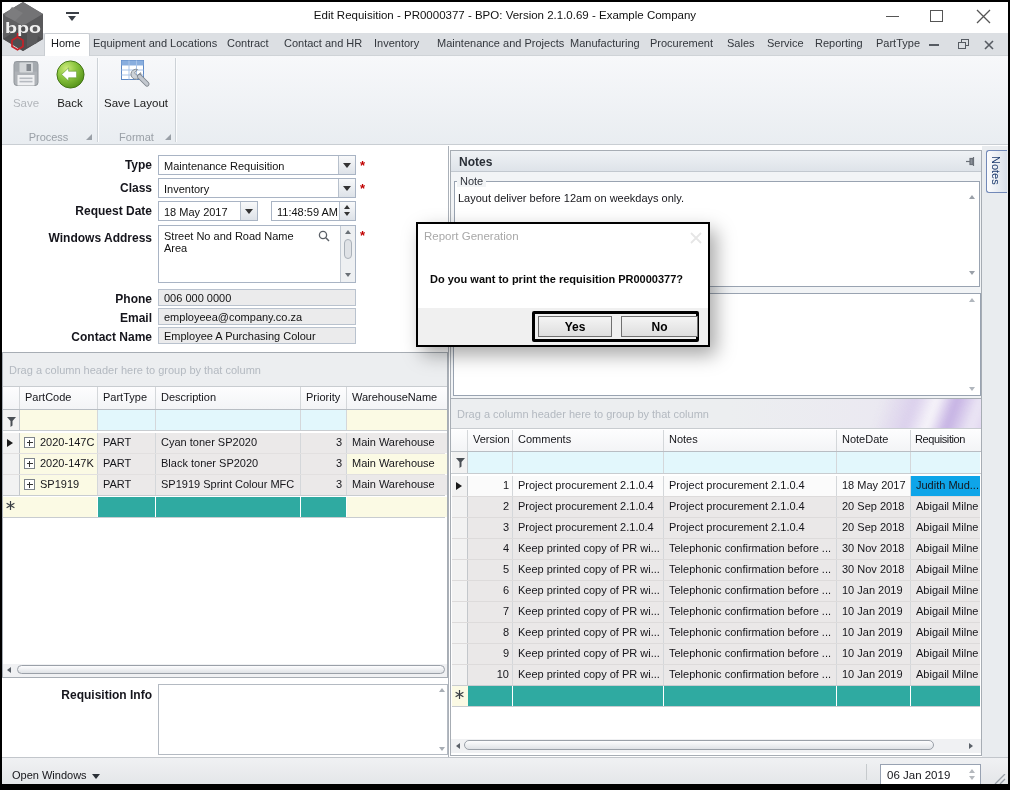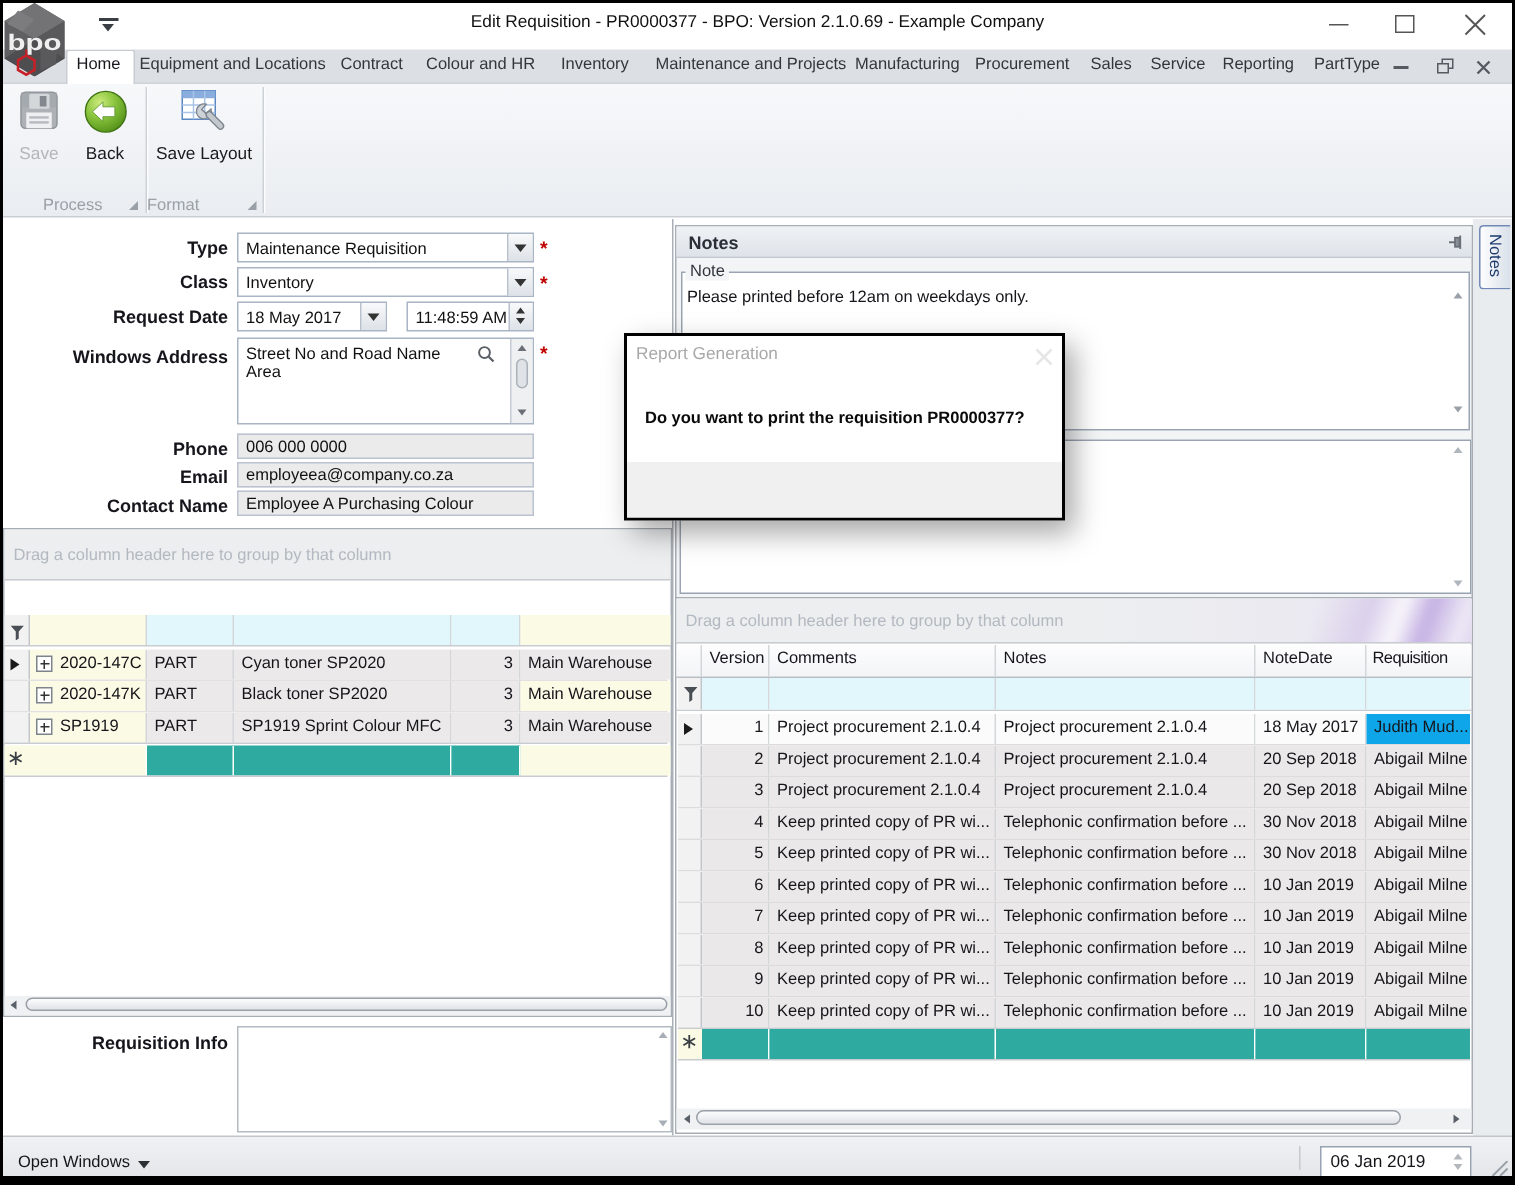--- a/index.html
+++ b/index.html
@@ -39,21 +39,21 @@
 <line x1="15.5" y1="31" x2="15.5" y2="36" stroke="#c62128" stroke-width="1.4"></line>
 <polygon points="15.5,35 21,38.2 21,44.6 15.5,47.8 10,44.6 10,38.2" fill="none" stroke="#c62128" stroke-width="1.7"></polygon>
 </svg>
 
 <div class="abs" style="left:2px;top:33px;width:1006px;height:23px;background:#dcdfe3;border-bottom:1px solid #cfd3d7"></div>
 <div class="abs" style="left:44px;top:33px;width:46px;height:23px;background:#fff;border:1px solid #c9cdd2;border-bottom:none;border-radius:2px 2px 0 0"></div>
 <div class="abs" id="tabs" style="left:0;top:37px;height:16px;width:1010px;color:#33373d;font-size:11px">
 <span class="abs" style="left:51px;color:#16181c">Home</span>
 <span class="abs" style="left:93px">Equipment and Locations</span>
 <span class="abs" style="left:227px">Contract</span>
-<span class="abs" style="left:284px">Colour and HR</span>
+<span class="abs" style="left:284px">Contact and HR</span>
 <span class="abs" style="left:374px">Inventory</span>
 <span class="abs" style="left:437px">Maintenance and Projects</span>
 <span class="abs" style="left:570px">Manufacturing</span>
 <span class="abs" style="left:650px">Procurement</span>
 <span class="abs" style="left:727px">Sales</span>
 <span class="abs" style="left:767px">Service</span>
 <span class="abs" style="left:815px">Reporting</span>
 <span class="abs" style="left:876px">PartType</span>
 </div>
 <div class="abs" style="left:929px;top:44px;width:10px;height:2px;background:#565b62"></div>
@@ -99,21 +99,21 @@
 <rect x="1.5" y="1.5" width="22" height="19" fill="#fff" stroke="#5b87c5"></rect>
 <rect x="1.5" y="1.5" width="22" height="5" fill="#89aede"></rect>
 <path d="M1.5,11 h22 M1.5,16 h22 M9,1.5 v19 M16.5,1.5 v19" stroke="#a9c4e8" stroke-width="1"></path>
 <path d="M20.5,12.5 a5,5 0 1 0 3.2,3.2 l-3.4,3 -2.8,-2.8 Z" fill="#cdd2d8" stroke="#7e848c" stroke-width="0.9" transform="translate(-3,-2)"></path>
 <path d="M19.5,17.5 L27,25" stroke="#7e848c" stroke-width="5" stroke-linecap="round"></path>
 <path d="M19.5,17.5 L27,25" stroke="#c3c8cf" stroke-width="3.2" stroke-linecap="round"></path>
 </svg>
 <div class="abs" style="left:100px;top:97px;width:72px;text-align:center;color:#1a1a1a;font-size:11.5px">Save Layout</div>
 
 <div class="abs" style="left:0px;top:131px;width:97px;text-align:center;color:#9aa0a7;font-size:11px">Process</div>
-<div class="abs" style="left:98px;top:131px;width:77px;text-align:left;color:#9aa0a7;font-size:11px">Format</div>
+<div class="abs" style="left:98px;top:131px;width:77px;text-align:center;color:#9aa0a7;font-size:11px">Format</div>
 <svg class="abs" style="left:86px;top:134px" width="7" height="7">
     <path d="M6,0 V6 H0 Z" fill="#9aa0a7"></path>
   </svg>
 <svg class="abs" style="left:165px;top:134px" width="7" height="7">
     <path d="M6,0 V6 H0 Z" fill="#9aa0a7"></path>
   </svg>
 
 <style>
 .flabel{position:absolute;left:0;width:152px;text-align:right;font-weight:bold;color:#15151c;font-size:12px}
 .combo{position:absolute;left:158px;width:198px;height:20px;background:#fff;border:1px solid #a9b4c4}
@@ -180,20 +180,28 @@
 .plus:after{content:"";position:absolute;left:4px;top:1.5px;width:1px;height:6px;background:#333}
 .funnel{position:absolute;left:4px;top:7px}
 .newind{position:absolute;left:3px;top:4px}
 </style>
 <div class="abs" style="left:2px;top:352px;width:446px;height:326px;border:1px solid #a7adb4;background:#fff">
 
   <div class="abs" style="left:0;top:0;width:444px;height:34px;background:#eceef0;border-bottom:1px solid #c8ccd0">
     <div class="abs" style="left:6px;top:11px;color:#b3b9c0;font-size:11px">Drag a column header here to group by that column</div>
   </div>
 
+  <div class="abs" style="left:0;top:34px;width:444px;height:23px;background:linear-gradient(#fdfdfe,#f3f4f6);border-bottom:1px solid #b8bdc3">
+    <div class="cell vline" style="left:0;width:17px"></div>
+    <div class="cell vline" style="left:17px;width:78px;padding-top:4px">PartCode</div>
+    <div class="cell vline" style="left:95px;width:58px;padding-top:4px">PartType</div>
+    <div class="cell vline" style="left:153px;width:145px;padding-top:4px">Description</div>
+    <div class="cell vline" style="left:298px;width:46px;padding-top:4px">Priority</div>
+    <div class="cell" style="left:344px;width:100px;padding-top:4px">WarehouseName</div>
+  </div>
 
   <div class="abs" style="left:0;top:57px;width:444px;height:21px;border-bottom:1px solid #c8ccd0">
     <div class="cell ind vline" style="left:0;width:17px">
         <svg class="funnel" width="9" height="10">
           <path d="M0,0 h9 l-3.5,4 v4.6 l-2,1.4 v-6 Z" fill="#4a4f55"></path>
         </svg>
       </div>
     <div class="cell cream vline" style="left:17px;width:78px"></div>
     <div class="cell cyan vline" style="left:95px;width:58px"></div>
     <div class="cell cyan vline" style="left:153px;width:145px"></div>
@@ -282,21 +290,21 @@
         <g stroke="#6a7078" stroke-width="1.2" fill="none">
           <path d="M1,5.5 h4"></path>
           <rect x="5" y="2.5" width="3" height="6" fill="#8a9098"></rect>
           <path d="M8.5,1 v9"></path>
         </g>
       </svg>
   </div>
 
   <div class="abs" style="left:3px;top:30px;width:526px;height:106px;background:#fff;border:1px solid #99a3b1"></div>
   <div class="abs" style="left:6px;top:24px;background:#f2f4f6;padding:0 3px;font-size:11px;color:#30343c">Note</div>
-  <div class="abs" style="left:7px;top:41px;font-size:11px;color:#15151a">Please printed before 12am on weekdays only.</div>
+  <div class="abs" style="left:7px;top:41px;font-size:11px;color:#15151a">Layout deliver before 12am on weekdays only.</div>
   <span class="sarr" style="left:518px;top:44px;border-left:3.5px solid transparent;border-right:3.5px solid transparent;border-bottom:4px solid #9aa0a8"></span>
   <span class="sarr" style="left:518px;top:120px;border-left:3.5px solid transparent;border-right:3.5px solid transparent;border-top:4px solid #9aa0a8"></span>
 
   <div class="abs" style="left:2px;top:142px;width:528px;height:103px;background:#fff;border:1px solid #99a3b1"></div>
   <span class="sarr" style="left:518px;top:147px;border-left:3.5px solid transparent;border-right:3.5px solid transparent;border-bottom:4px solid #b0b6bd"></span>
   <span class="sarr" style="left:518px;top:236px;border-left:3.5px solid transparent;border-right:3.5px solid transparent;border-top:4px solid #b0b6bd"></span>
 </div>
 
 <div class="abs" style="left:450px;top:398px;width:532px;height:358px;background:#fff;border:1px solid #a7adb4">
 
@@ -466,18 +474,22 @@
     </svg>
 </div>
 
 <div class="abs" style="left:416px;top:222px;width:294px;height:125px;background:#fff;border:2px solid #000;box-shadow:6px 8px 18px rgba(0,0,0,0.35)">
   <span style="position:absolute;left:6px;top:6px;font-size:11.5px;color:#a8a8a8">Report Generation</span>
   <svg style="position:absolute;left:272px;top:8px" width="12" height="12">
       <path d="M1,1 L11,11 M11,1 L1,11" stroke="#e6e6e6" stroke-width="1.8"></path>
     </svg>
   <div class="b" style="position:absolute;left:12px;top:49px;font-size:11px;color:#0a0a0a">Do you want to print the requisition PR0000377?</div>
   <div style="position:absolute;left:0;top:84px;width:290px;height:37px;background:#f0f0f0"></div>
+  <div style="position:absolute;left:114px;top:87px;width:167px;height:31px;border:3px solid #000;border-radius:2px;background:#f0f0f0">
+    <div style="position:absolute;left:3px;top:2px;width:74px;height:21px;background:linear-gradient(#f4f4f4,#dedede);border:1px solid #707070;text-align:center;font-size:12px;font-weight:bold;color:#000;padding-top:3px">Yes</div>
+    <div style="position:absolute;left:86px;top:2px;width:77px;height:21px;background:linear-gradient(#f4f4f4,#dedede);border:1px solid #707070;text-align:center;font-size:12px;font-weight:bold;color:#000;padding-top:3px">No</div>
+  </div>
 </div>
 
 <div class="abs" id="fT"></div>
 <div class="abs" id="fL"></div>
 <div class="abs" id="fR"></div>
 <div class="abs" id="fB"></div>
 
 </body></html>

